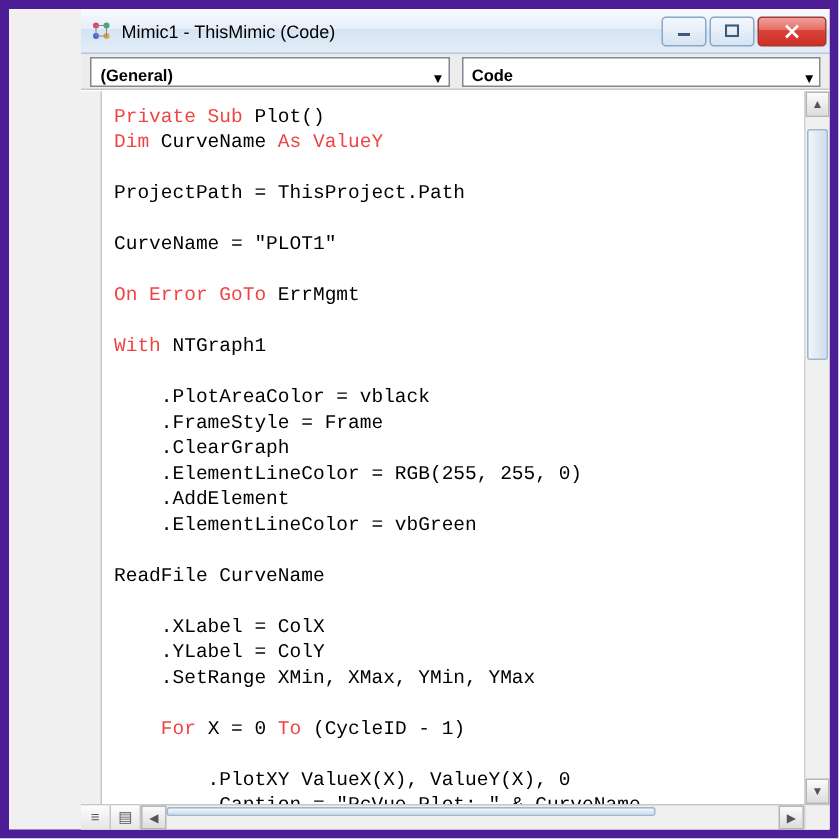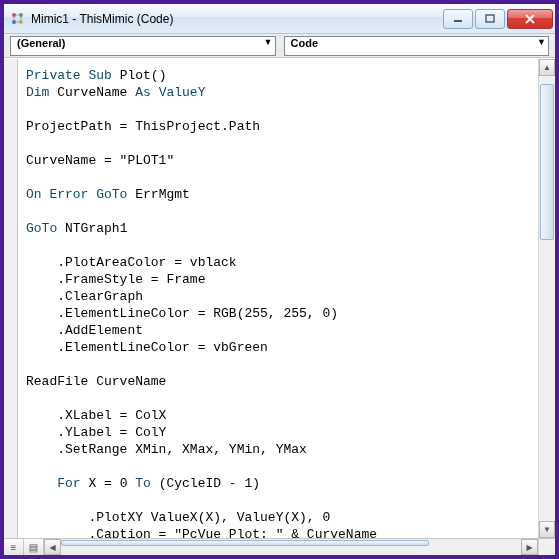--- a/index.html
+++ b/index.html
@@ -9,24 +9,25 @@
     width: 559px;
     height: 559px;
     font-family: "Segoe UI", Tahoma, sans-serif;
     font-size: 12px;
     background: #fff;
     overflow: hidden;
   }
   .window {
     width: 559px;
     height: 559px;
-    border: 4px solid #4c1d95;
+    border: 6px solid #4c1d95;
     background: #f0f0f0;
     display: flex;
     flex-direction: column;
+    padding-left: 48px;
   }
   .titlebar {
     height: 30px;
     background: linear-gradient(to bottom, #f8fbff 0%, #e6eef8 45%, #d5e3f3 46%, #e3edf9 100%);
     border-bottom: 1px solid #b6c7dc;
     display: flex;
     align-items: center;
     padding: 0 2px 0 6px;
   }
   .title-icon {
@@ -75,21 +76,21 @@
     align-items: center;
     padding: 2px 6px;
     gap: 8px;
   }
   .combo {
     flex: 1;
     height: 20px;
     border: 1px solid #828790;
     background: #fff;
     display: flex;
-    align-items: flex-start;
+    align-items: flex-end;
     justify-content: space-between;
     padding: 0 2px 0 6px;
     font-size: 11px;
     font-weight: bold;
   }
   .combo .arrow {
     font-size: 9px;
     color: #000;
   }
   .workarea {
@@ -113,21 +114,21 @@
     flex: 1;
     background: #fff;
     font-family: "Courier New", monospace;
     font-size: 13px;
     line-height: 17px;
     white-space: pre;
     padding: 8px 0 8px 8px;
     color: #000;
     overflow: hidden;
   }
-  .kw { color: #0c4a6e; }
+  .kw { color: #ef4444; }
   .vscroll {
     width: 17px;
     background: #f0f0f0;
     border-left: 1px solid #d4d4d4;
     display: flex;
     flex-direction: column;
   }
   .sb-btn {
     height: 17px;
     background: linear-gradient(to bottom,#fbfbfb,#dcdcdc);
@@ -233,21 +234,21 @@
     <div class="code-wrap">
       <div class="code" id="code"><span class="kw">Private Sub</span> Plot()
 <span class="kw">Dim</span> CurveName <span class="kw">As ValueY</span>
 
 ProjectPath = ThisProject.Path
 
 CurveName = "PLOT1"
 
 <span class="kw">On Error GoTo</span> ErrMgmt
 
-<span class="kw">GoTo</span> NTGraph1
+<span class="kw">With</span> NTGraph1
 
     .PlotAreaColor = vblack
     .FrameStyle = Frame
     .ClearGraph
     .ElementLineColor = RGB(255, 255, 0)
     .AddElement
     .ElementLineColor = vbGreen
 
 ReadFile CurveName
 

